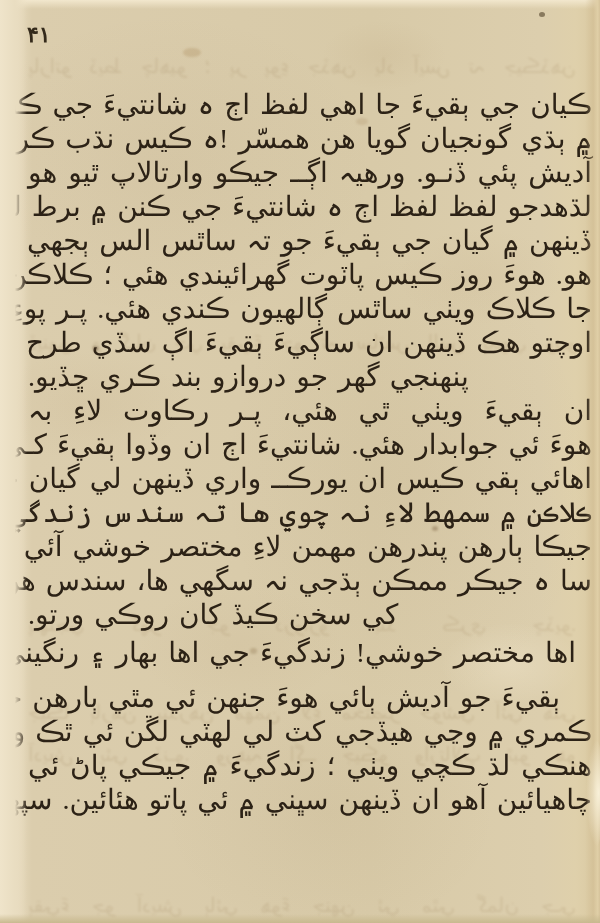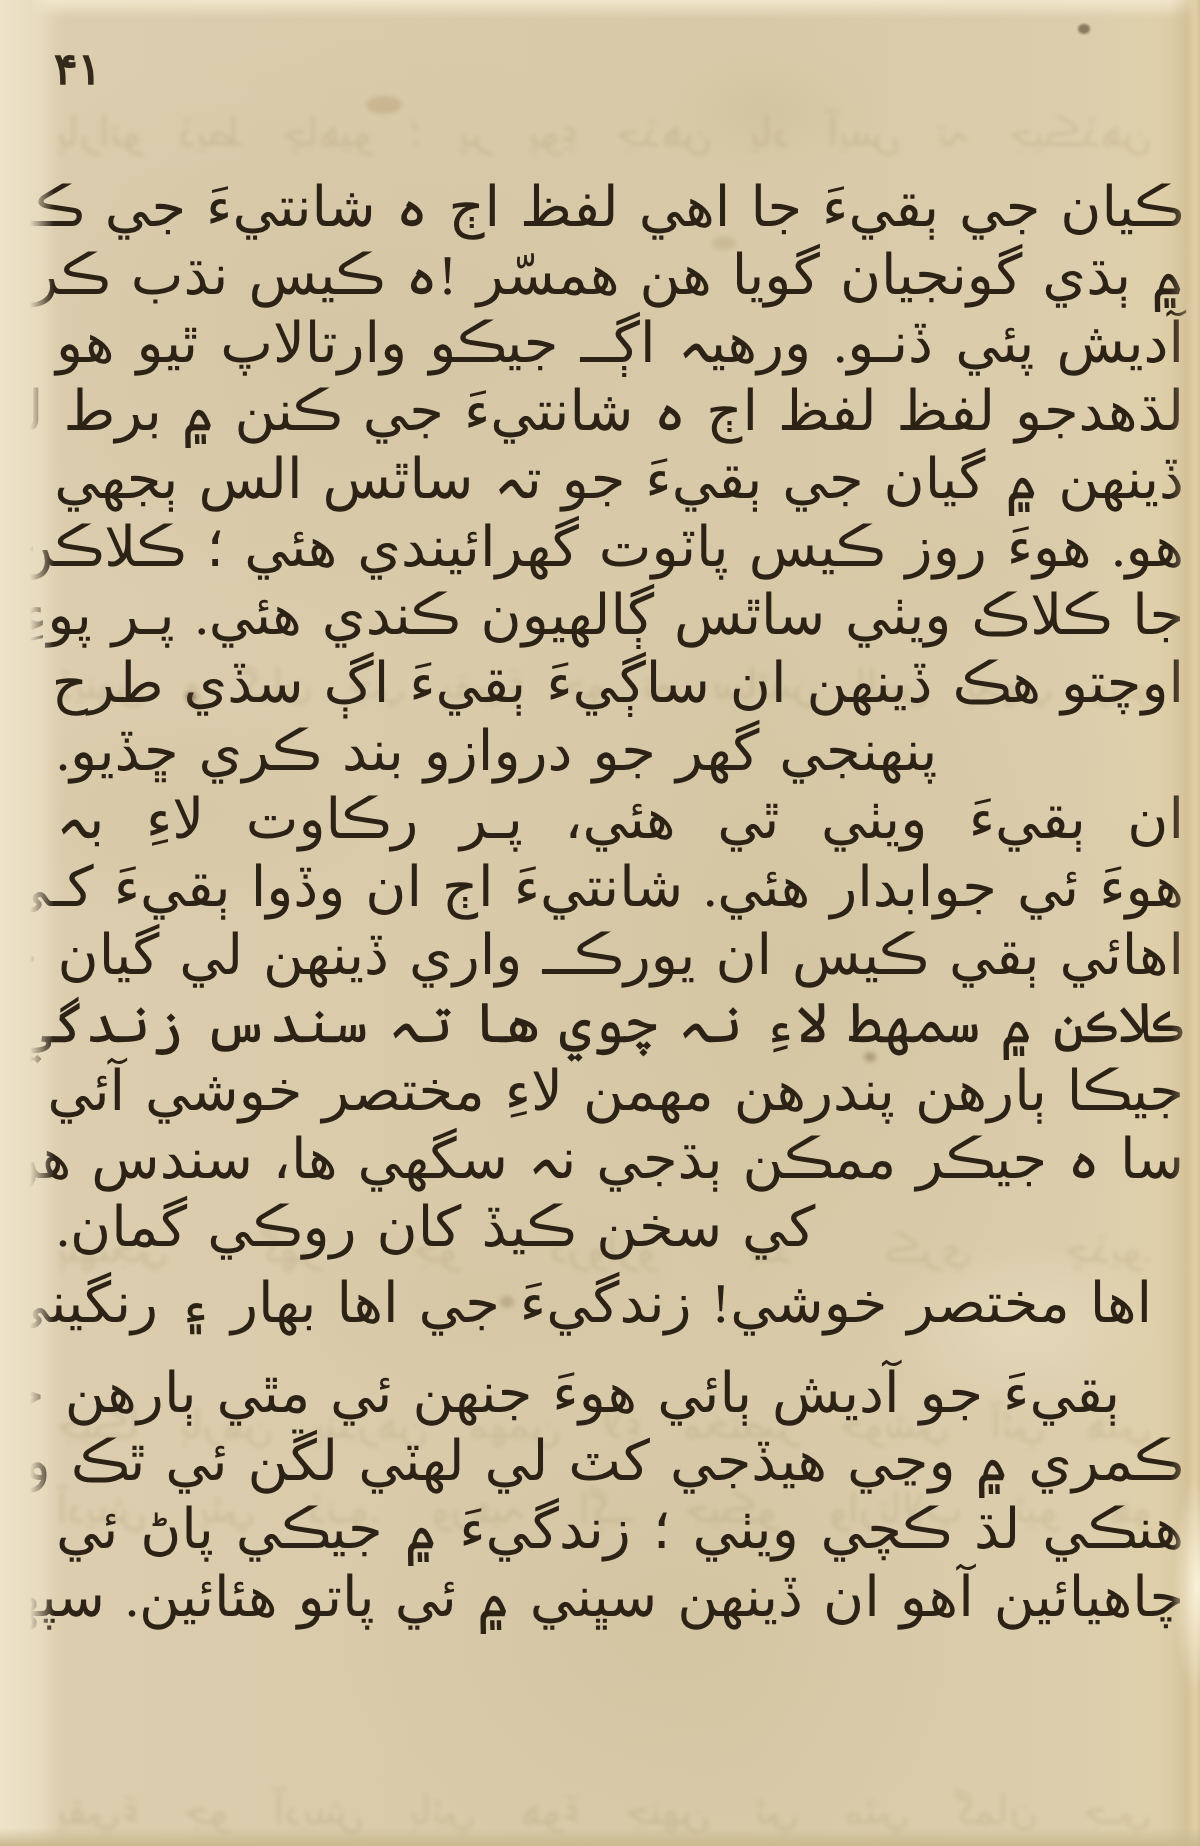--- a/index.html
+++ b/index.html
@@ -96,21 +96,21 @@
     <p class="line">هو. هوءَ روز ڪيس پاٽوت گهرائيندي هئي ؛ ڪلاڪن</p>
     <p class="line">جا ڪلاڪ ويٺي ساٿس ڳالهيون ڪندي هئي. پـر پوءِ</p>
     <p class="line">اوچتو هڪ ڏينهن ان ساڳيءَ ٻقيءَ اڳ سڏي طرح هيملاءِ</p>
     <p class="line short-left">پنهنجي گهر جو دروازو بند ڪري ڇڏيو.</p>
     <p class="line">ان ٻقيءَ ويٺي ٿي هئي، پـر رڪاوت لاءِ بہ</p>
     <p class="line">هوءَ ئي جوابدار هئي. شانتيءَ اڄ ان وڏوا ٻقيءَ کـي</p>
     <p class="line">اهائي ٻقي ڪيس ان يورڪــ واري ڏينهن لي گيان جـي</p>
     <p class="line">ڪلاڪن ۾ سمهط لاءِ نہ چوي ها تہ سندس زندگيءَ ۾</p>
     <p class="line">جيڪا ٻارهن پندرهن مهمن لاءِ مختصر خوشي آئي هئي</p>
     <p class="line">سا ہ جيڪر ممڪن ٻڌجي نہ سگهي ها، سندس هن ٻاط</p>
-    <p class="line short-left">کي سخن ڪيڏ کان روڪي گمان.</p>
+    <p class="line short-left">کي سخن ڪيڏ کان روڪي ورتو.</p>
     <p class="line exclaim gap-md">اها مختصر خوشي! زندگيءَ جي اها بهار ۽ رنگيني!</p>
     <p class="line indent-big gap-lg">ٻقيءَ جو آديش ٻائي هوءَ جنهن ئي مٿي ٻارهن جـي</p>
     <p class="line">ڪمري ۾ وڃي هيڏجي کٽ لي لهٽي لڱن ئي ٿڪ وچان</p>
     <p class="line">هنڪي لڌ ڪچي ويٺي ؛ زندگيءَ ۾ جيڪي پاڻ ئي</p>
     <p class="line">چاهيائين آهو ان ڏينهن سڀني ۾ ئي پاتو هئائين. سپهي</p>
   </div>
 
 </div>
 
 </body></html>

